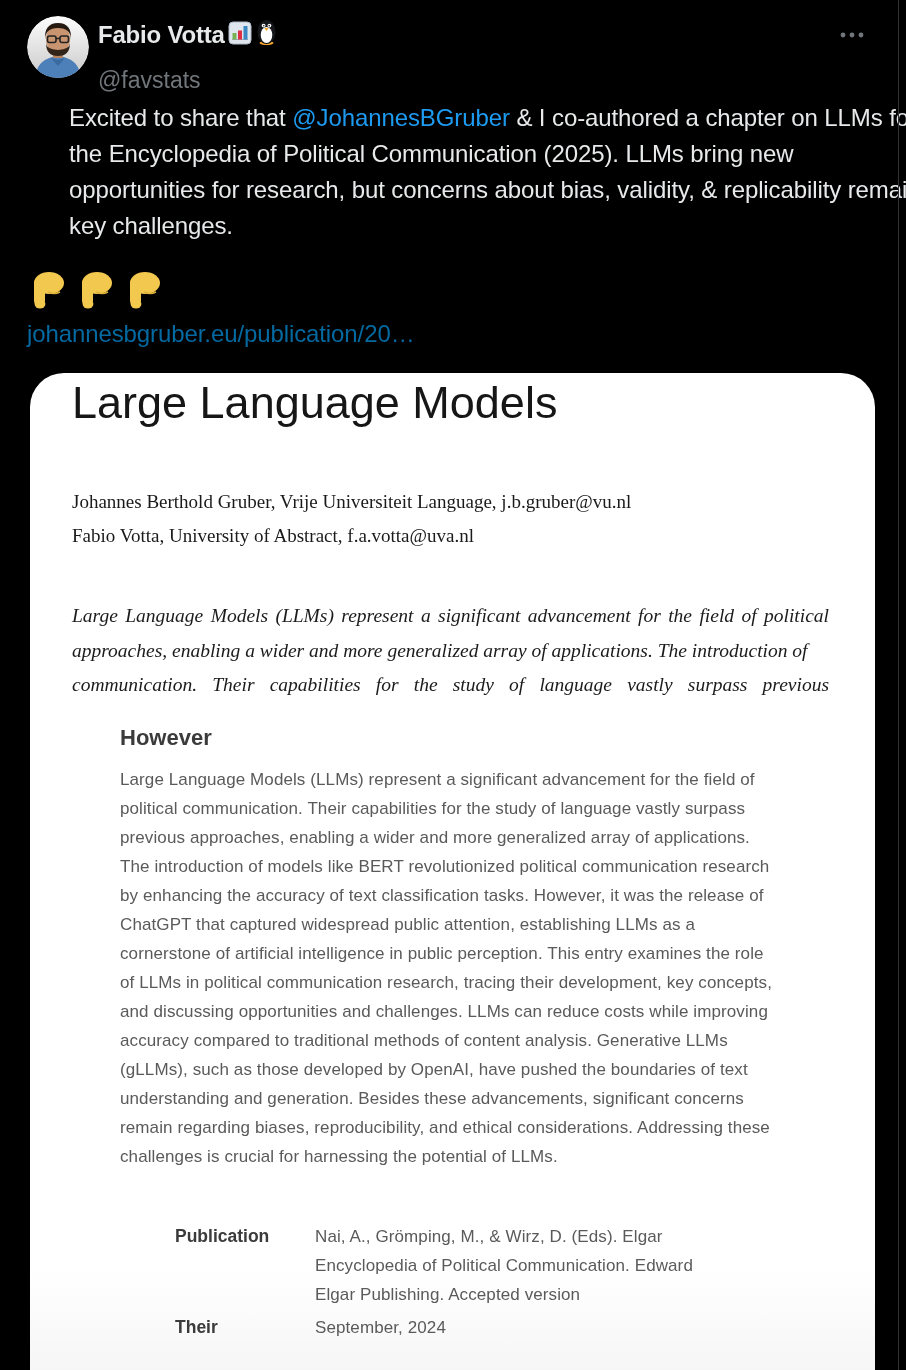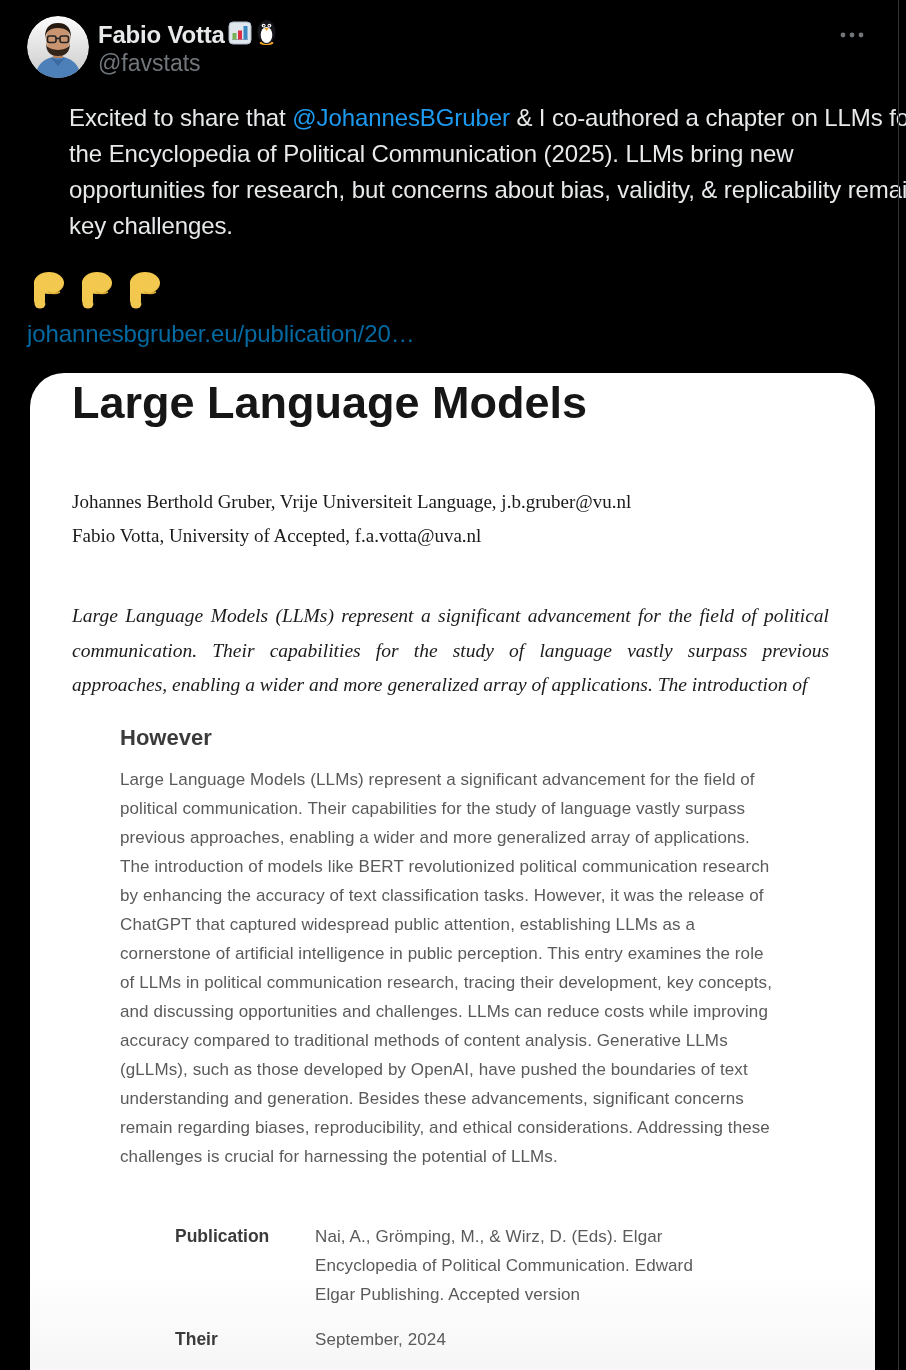--- a/index.html
+++ b/index.html
@@ -21,21 +21,21 @@
     position: absolute; left: 0; top: 0; width: 62px; height: 62px;
     border-radius: 50%; overflow: hidden; display: block; cursor: pointer;
   }
   .author-block { position: absolute; left: 71px; top: 2px; }
   .author-name-row { display: flex; align-items: flex-end; gap: 3px; }
   .author-name {
     font-size: 24px; font-weight: 700; color: #e7e9ea; letter-spacing: -0.2px;
     cursor: pointer; white-space: nowrap;
   }
   .name-emoji { display: inline-block; vertical-align: middle; }
-  .author-handle { font-size: 23px; color: #71767b; margin-top: 1px; cursor: pointer; }
+  .author-handle { font-size: 23px; color: #71767b; margin-top: 18px; cursor: pointer; }
   .more-button {
     position: absolute; right: 2px; top: 6px; width: 36px; height: 26px;
     display: flex; align-items: center; justify-content: center; cursor: pointer;
     border-radius: 18px;
   }
 
   
   .tweet-text {
     position: absolute; left: 27px; top: 100px; width: 852px;
     font-size: 24px; line-height: 36px; color: #e7e9ea; letter-spacing: -0.1px; margin-left: 42px;
@@ -53,21 +53,21 @@
   
   .card {
     position: absolute; left: 30px; top: 373px; width: 845px; height: 997px;
     background: linear-gradient(#ffffff 90%, #f6f6f6 100%);
     border-radius: 34px 34px 0 0;
     overflow: hidden; cursor: pointer;
   }
   .paper-title {
     position: absolute; left: 42px; top: 4px;
     font-family: "Liberation Sans", sans-serif;
-    font-size: 45px; font-weight: 700; color: #161616; letter-spacing: 0;
+    font-size: 45px; font-weight: 400; color: #161616; letter-spacing: 0;
   }
   .paper-authors {
     position: absolute; left: 42px; top: 112px;
     font-family: "Liberation Serif", serif;
     font-size: 19px; color: #1a1a1a; line-height: 34px;
   }
   .paper-teaser {
     position: absolute; left: 42px; top: 226px; width: 757px;
     font-family: "Liberation Serif", serif; font-style: italic;
     font-size: 19.5px; color: #1b1b1b; line-height: 34.5px;
@@ -77,21 +77,21 @@
 
   .abstract-section { position: absolute; left: 90px; top: 352px; width: 658px; }
   .abstract-heading { font-size: 22px; font-weight: 700; color: #3b3b3b; }
   .abstract-body {
     margin-top: 14px; font-size: 17px; line-height: 29px; color: #5a5a5a;
     letter-spacing: 0.1px;
   }
 
   .meta-grid {
     position: absolute; left: 145px; top: 849px;
-    display: grid; grid-template-columns: 140px 378px; row-gap: 16px;
+    display: grid; grid-template-columns: 140px 378px; row-gap: 4px;
   }
   .meta-label {
     font-size: 17.5px; font-weight: 700; color: #3b3b3b; line-height: 29px;
     padding-top: 0;
   }
   .meta-value { font-size: 17px; color: #5a5a5a; line-height: 29px; letter-spacing: 0.1px; }
 </style>
 </head>
 <body>
 
@@ -181,26 +181,26 @@
       <path d="M20,22 q6,3 12,0" stroke="#e0b23a" stroke-width="1.4" fill="none"></path>
     </svg>
   </div>
 
   <div class="tweet-link">johannesbgruber.eu/publication/20…</div>
 
   <div class="card">
     <div class="paper-title">Large Language Models</div>
     <div class="paper-authors">
       <div>Johannes Berthold Gruber, Vrije Universiteit Language, j.b.gruber@vu.nl</div>
-      <div>Fabio Votta, University of Accepted, f.a.votta@uva.nl</div>
+      <div>Fabio Votta, University of Abstract, f.a.votta@uva.nl</div>
     </div>
     <div class="paper-teaser">
       <div class="teaser-line">Large Language Models (LLMs) represent a significant advancement for the field of political</div>
+      <div class="teaser-line last">approaches, enabling a wider and more generalized array of applications. The introduction of</div>
       <div class="teaser-line">communication. Their capabilities for the study of language vastly surpass previous</div>
-      <div class="teaser-line last">approaches, enabling a wider and more generalized array of applications. The introduction of</div>
     </div>
     <div class="abstract-section">
       <div class="abstract-heading">However</div>
       <div class="abstract-body">Large Language Models (LLMs) represent a significant advancement for the field of political communication. Their capabilities for the study of language vastly surpass previous approaches, enabling a wider and more generalized array of applications. The introduction of models like BERT revolutionized political communication research by enhancing the accuracy of text classification tasks. However, it was the release of ChatGPT that captured widespread public attention, establishing LLMs as a cornerstone of artificial intelligence in public perception. This entry examines the role of LLMs in political communication research, tracing their development, key concepts, and discussing opportunities and challenges. LLMs can reduce costs while improving accuracy compared to traditional methods of content analysis. Generative LLMs (gLLMs), such as those developed by OpenAI, have pushed the boundaries of text understanding and generation. Besides these advancements, significant concerns remain regarding biases, reproducibility, and ethical considerations. Addressing these challenges is crucial for harnessing the potential of LLMs.</div>
     </div>
     <div class="meta-grid">
       <div class="meta-label">Publication</div>
       <div class="meta-value">Nai, A., Grömping, M., &amp; Wirz, D. (Eds). Elgar Encyclopedia of Political Communication. Edward Elgar Publishing. Accepted version</div>
       <div class="meta-label">Their</div>
       <div class="meta-value">September, 2024</div>

